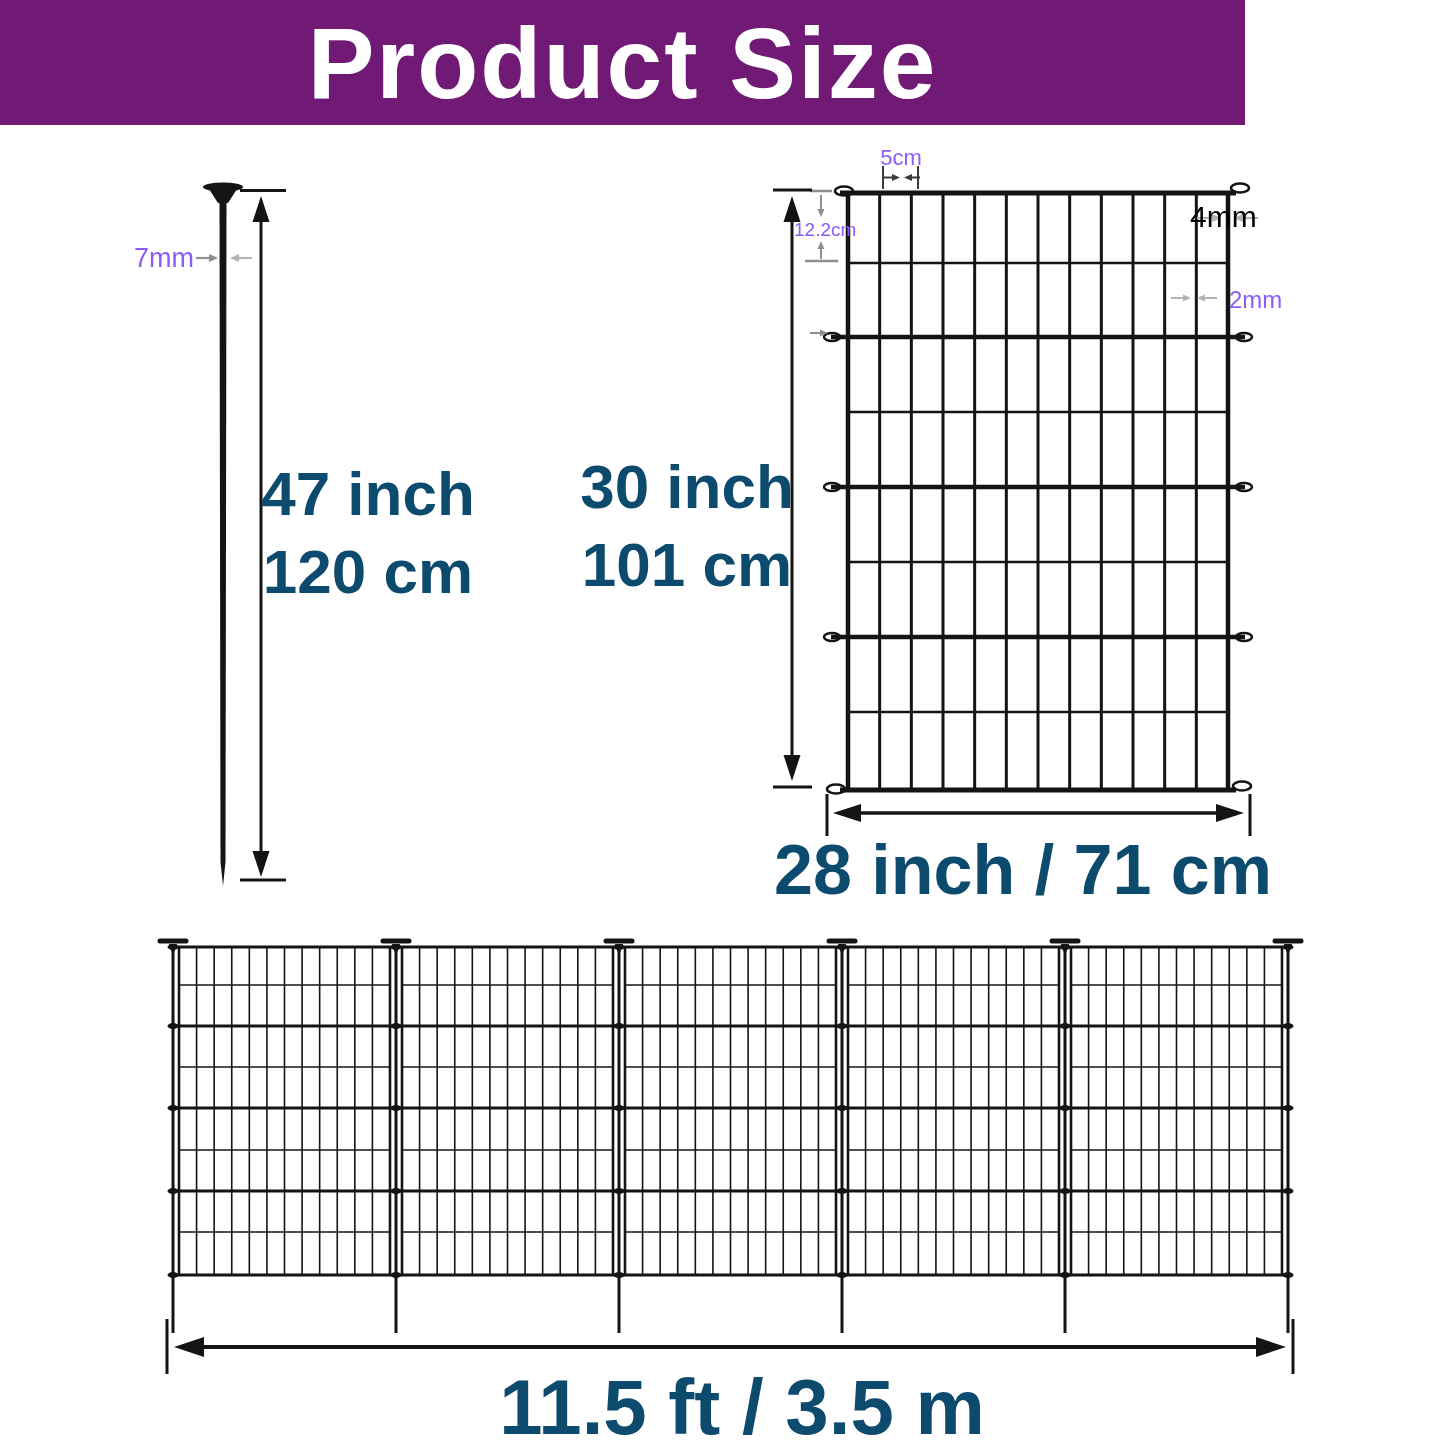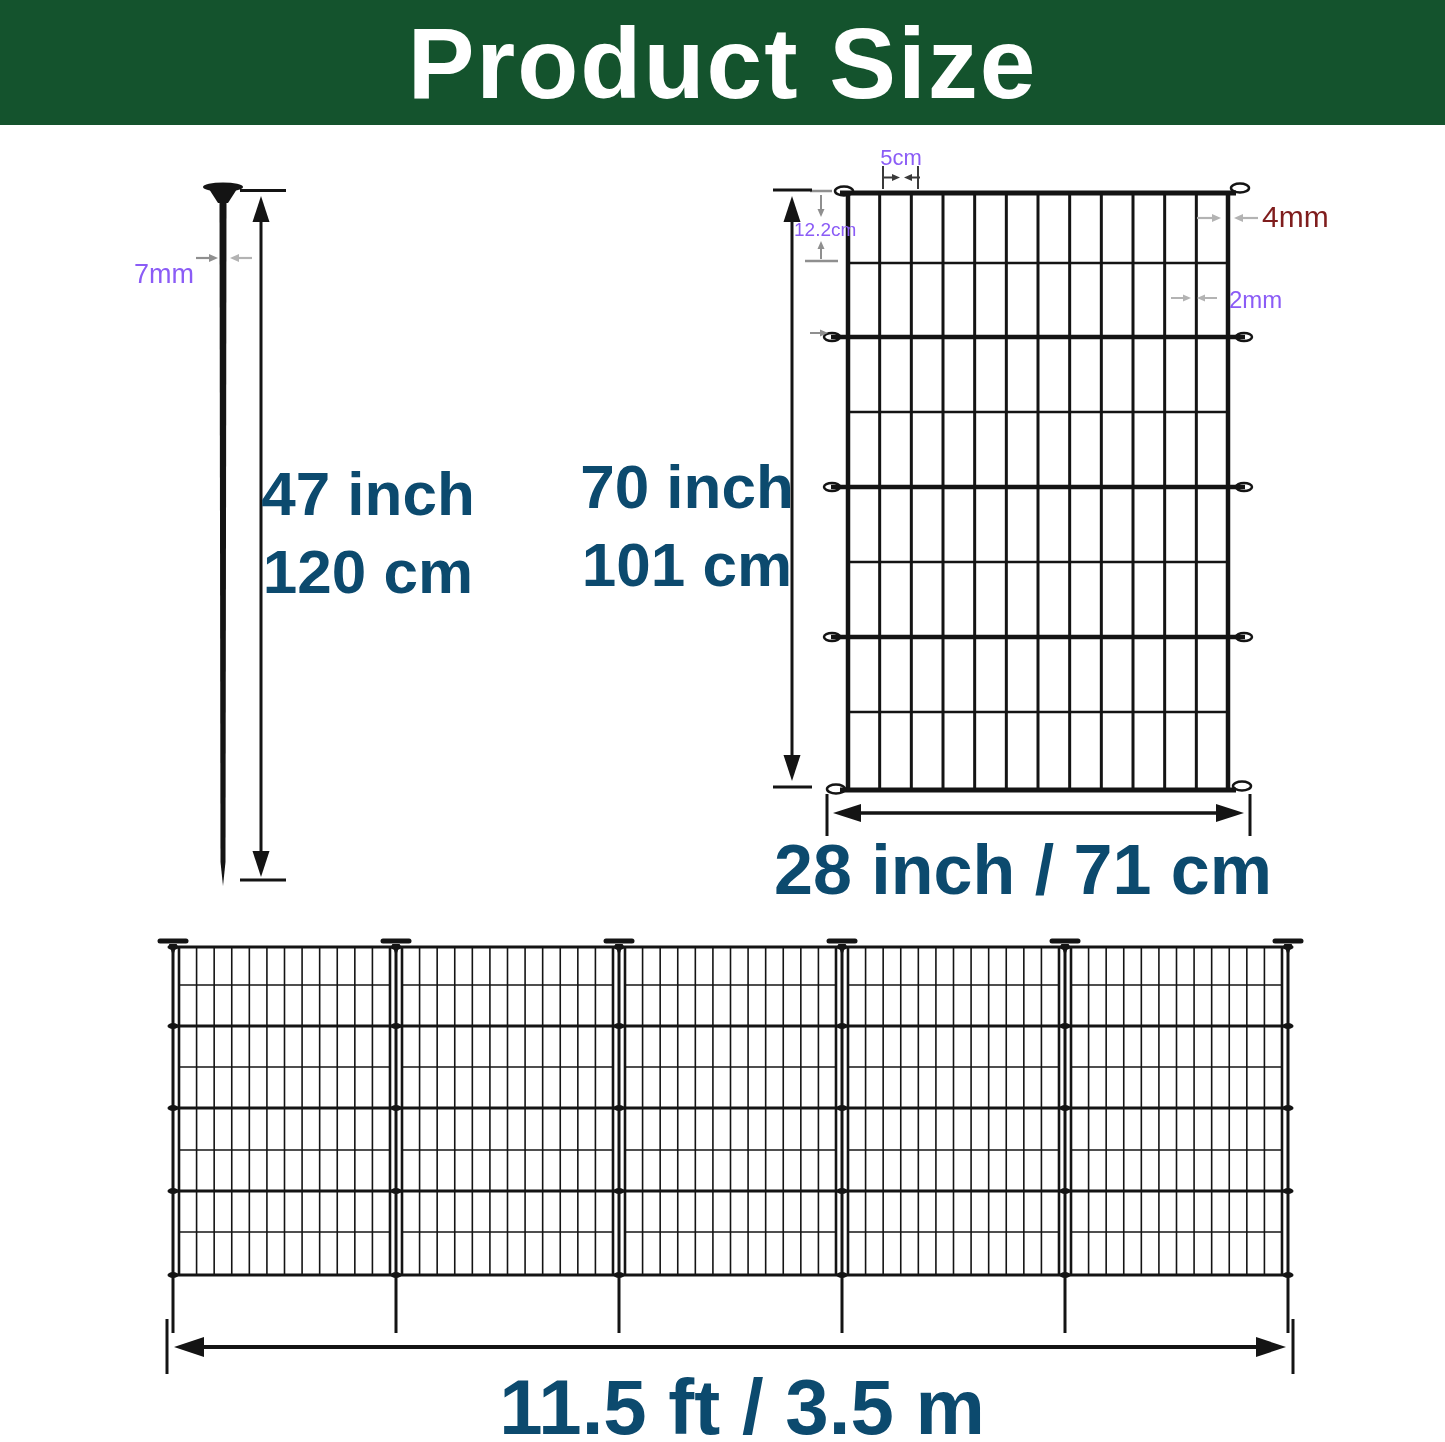--- a/index.html
+++ b/index.html
@@ -1,36 +1,36 @@
 <!DOCTYPE html>
 <html><head>
 <meta charset="utf-8">
 <style>
   html,body{margin:0;padding:0;background:#ffffff;}
   .canvas{
     position:relative; width:1445px; height:1442px; background:#ffffff;
     font-family:"Liberation Sans", sans-serif; overflow:hidden;
   }
   .banner{
-    position:absolute; left:0; top:0; width:1445px; height:125px;
-    background:#14532d; display:flex; align-items:center; justify-content:center;
+    position:absolute; left:0; top:0; width:1245px; height:125px;
+    background:#701a75; display:flex; align-items:center; justify-content:center;
   }
   .banner-title{
     color:#ffffff; font-weight:700; font-size:100px; letter-spacing:2px; line-height:1;
   }
   .lbl{position:absolute; white-space:nowrap;}
   .small-lbl{color:#8b5cf6; font-weight:400;}
   .big-lbl{font-weight:700; color:#0c4a6e; text-align:center; line-height:1.26;}
-  #lbl-stake-diameter{left:134px; top:243px; font-size:27px;margin-top:16px;}
+  #lbl-stake-diameter{left:134px; top:243px; font-size:27px;}
   #lbl-stake-height{left:368px; top:455px; font-size:62px; transform:translateX(-50%);}
   #lbl-panel-height{left:687px; top:448px; font-size:62px; transform:translateX(-50%);}
   #lbl-panel-width{left:1023px; top:826px; font-size:70px; transform:translateX(-50%);text-align:right;}
   #lbl-wire-spacing{left:901px; top:145px; font-size:22px; transform:translateX(-50%);}
   #lbl-top-gap{left:794px; top:219px; font-size:19px;}
-  #lbl-frame-wire{left:1262px; top:200px; font-size:30px; color:#7f1d1d;}
+  #lbl-frame-wire{left:1190px; top:200px; font-size:30px; color:#000000;}
   #lbl-mesh-wire{left:1229px; top:286px; font-size:24px;}
   #lbl-total-length{left:742px; top:1358px; font-size:78px; transform:translateX(-50%);}
   svg{position:absolute; left:0; top:0;}
 </style>
 </head>
 <body>
 
 <div class="canvas">
 
   <div class="banner">
@@ -304,21 +304,21 @@
     </svg>
 
   <div id="lbl-stake-diameter" class="lbl small-lbl">7mm</div>
 
   <div id="lbl-stake-height" class="lbl big-lbl">
     <div>47 inch</div>
     <div>120 cm</div>
   </div>
 
   <div id="lbl-panel-height" class="lbl big-lbl">
-    <div>70 inch</div>
+    <div>30 inch</div>
     <div>101 cm</div>
   </div>
 
   <div id="lbl-panel-width" class="lbl big-lbl">28 inch / 71 cm</div>
 
   <div id="lbl-wire-spacing" class="lbl small-lbl">5cm</div>
 
   <div id="lbl-top-gap" class="lbl small-lbl">12.2cm</div>
 
   <div id="lbl-frame-wire" class="lbl small-lbl">4mm</div>

